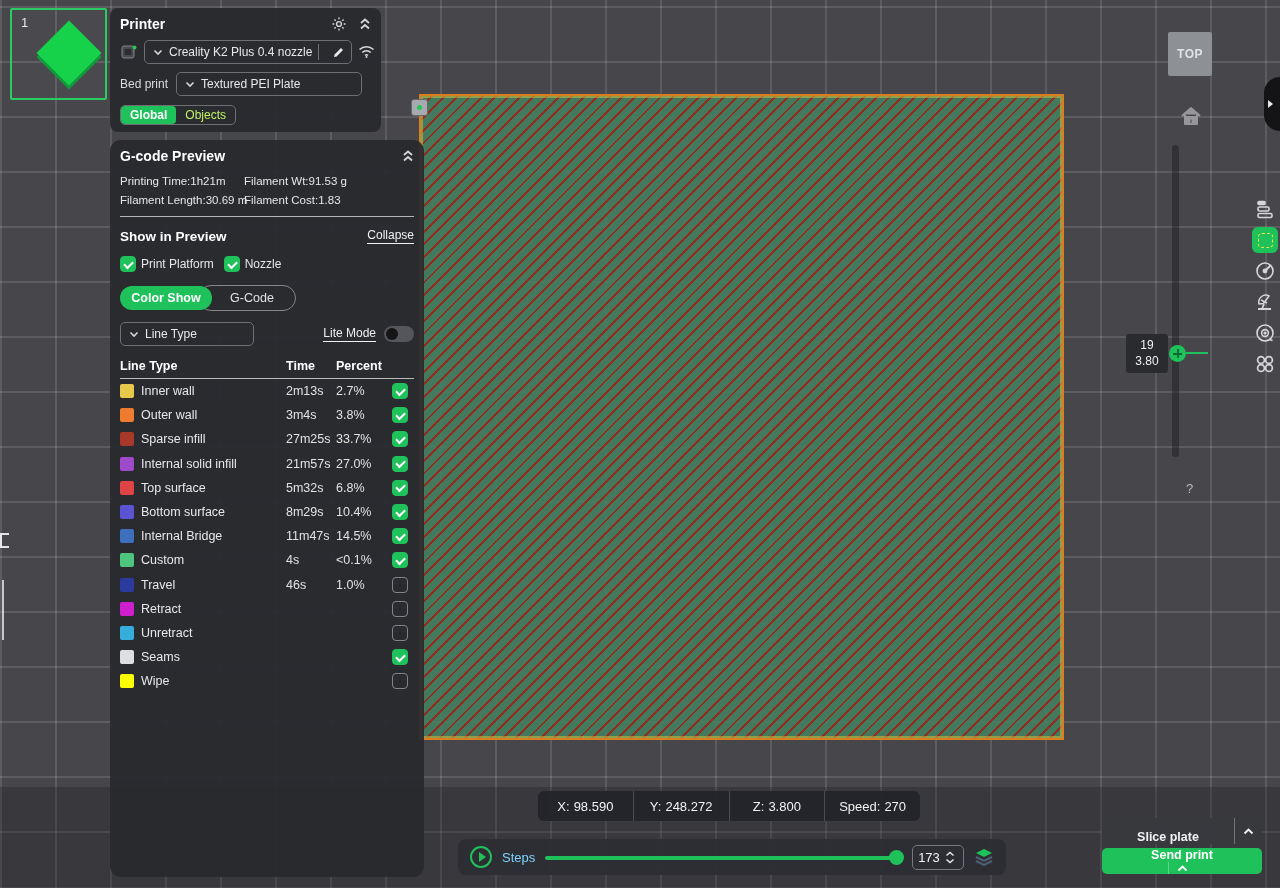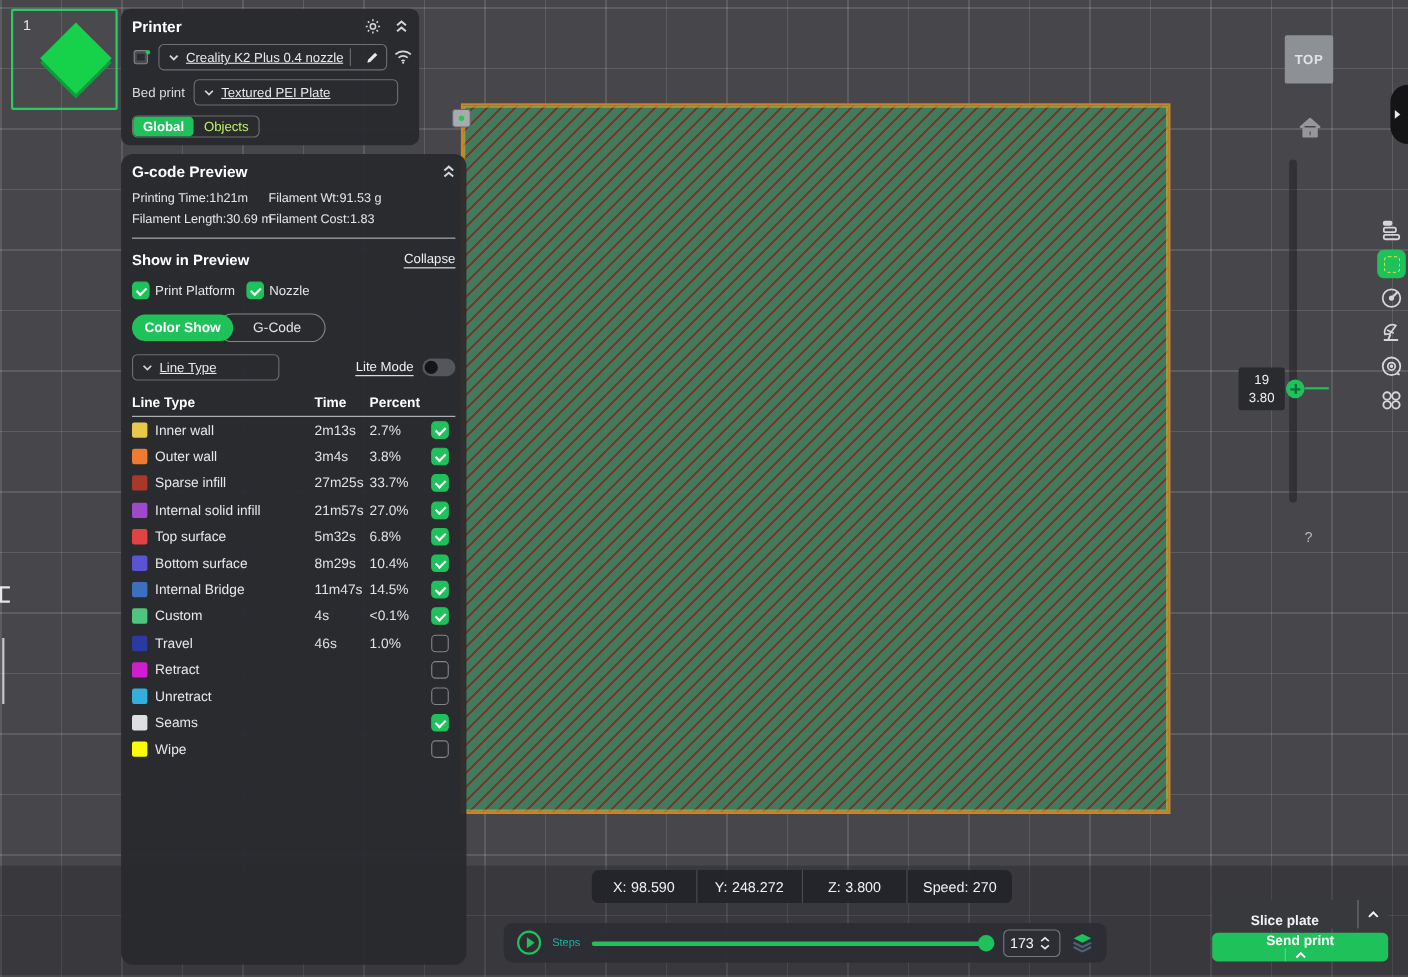--- a/index.html
+++ b/index.html
@@ -70,21 +70,21 @@
   #printer-panel{ left:110px; top:8px; width:271px; height:124px; padding:8px 10px;}
   #gcode-panel{ left:110px; top:140px; width:314px; height:737px; padding:8px 10px;border-radius:11px;}
 
   .panel-header{ display:flex; align-items:center; justify-content:space-between;}
   .panel-title{ font-size:14px; font-weight:bold; color:#FFFFFF;}
   .hdr-icons{ display:flex; align-items:center; gap:12px;}
 
   .select{ display:flex; align-items:center; gap:6px; border:1px solid #6E6E73; border-radius:5px; height:24px; padding:0 8px; font-size:12px; color:#E8E8EA; background:transparent;}
   .printer-row{ display:flex; align-items:center; gap:6px; margin-top:8px;}
   .printer-row .select{ flex:1; padding-right:0;}
-  .sel-text{ flex:1; white-space:nowrap; overflow:hidden;text-decoration:underline;}
+  .sel-text{ flex:1; white-space:nowrap; overflow:hidden;}
   .sel-divider{ width:1px; height:16px; background:#6E6E73;}
   .pencil-seg{ width:26px; display:flex; align-items:center; justify-content:center;}
 
   .bed-row{ display:flex; align-items:center; gap:8px; margin-top:8px; font-size:12px; color:#DCDCDE;}
   .bed-row .select{ width:186px;}
 
   .tab-group{ display:inline-flex; border:1px solid #6E6E73; border-radius:5px; overflow:hidden; margin-top:9px;}
   .tab{ padding:2px 9px; font-size:12px; color:#bef264;}
   .tab.active{ background:#1FC15B; color:#fff; border-radius:4px; font-weight:bold;}
 
@@ -123,21 +123,21 @@
 
   
   #status-bar{ left:538px; top:791px; width:382px; height:30px; background:rgba(35,36,40,0.92); border-radius:6px; display:flex; align-items:center;}
   .status-item{ display:flex; align-items:center; justify-content:center; font-size:13px; color:#F2F2F4; flex:1; height:100%; white-space:nowrap;}
   .status-item + .status-item{ border-left:1px solid rgba(255,255,255,0.18);}
   .status-item .v{ margin-left:4px;}
 
   #steps-bar{ left:458px; top:839px; width:548px; height:36px; background:rgba(45,46,50,0.92); border-radius:8px; display:flex; align-items:center; padding:0 12px; gap:10px;}
   .play-btn{ width:22px; height:22px; border:2px solid #1FC15B; border-radius:50%; display:flex; align-items:center; justify-content:center; flex:0 0 auto;}
   .play-btn .tri{ width:0; height:0; border-left:7px solid #1FC15B; border-top:5px solid transparent; border-bottom:5px solid transparent; margin-left:2px;}
-  .steps-label{ font-size:10px; color:#14b8a6; flex:0 0 auto;}
+  .steps-label{ font-size:13px; color:#7dd3fc; flex:0 0 auto;}
   .slider{ flex:1; position:relative; height:14px;}
   .slider .track{ position:absolute; left:0; right:0; top:6px; height:3.5px; background:#1FC15B; border-radius:2px;}
   .slider .handle{ position:absolute; right:-2px; top:0; width:15px; height:15px; border-radius:50%; background:#1FC15B;}
   .num-box{ width:52px; height:25px; border:1px solid #77777C; border-radius:5px; display:flex; align-items:center; padding:0 4px 0 0; flex:0 0 auto;}
   .num-box input{ width:32px; border:none; background:transparent; color:#F2F2F4; font-size:13px; text-align:center; font-family:"Liberation Sans",sans-serif; outline:none;}
   .spinner{ display:flex; flex-direction:column; gap:1px;}
 
   #action-stack{ left:1102px; top:818px; width:160px;}
   .action-btn{ width:160px; height:26px; border-radius:5px; display:flex; align-items:center; font-size:12.5px; font-weight:bold; color:#F2F2F4;}
   .action-btn .label{ flex:1; text-align:center;}

